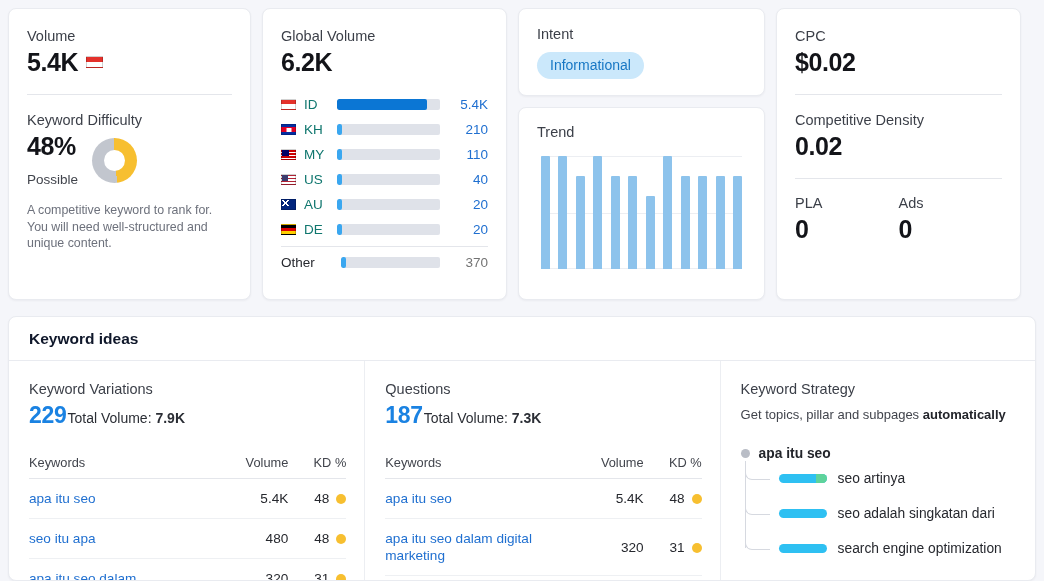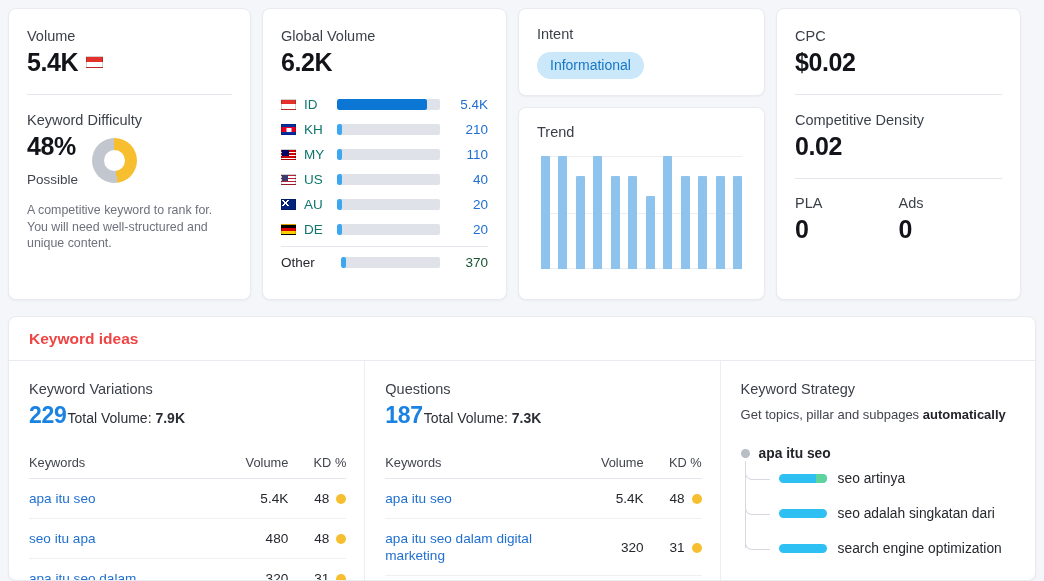--- a/index.html
+++ b/index.html
@@ -69,21 +69,21 @@
   .kd-desc { font-size: 12.4px; color: #6d717c; line-height: 16.5px; margin-top: 13px; max-width: 205px; }
 
   
   .gv-list { margin-top: 13px; }
   .gv-row { display: flex; align-items: center; height: 25px; gap: 8px; }
   .gv-code { font-size: 13.5px; color: #0f766e; width: 25px; flex: none; }
   .gv-code.plain { color: #26282e; width: 52px; }
   .gv-bar { flex: 1; height: 11px; background: #dfe2e9; border-radius: 2px; position: relative; overflow: hidden; }
   .gv-fill { position: absolute; left: 0; top: 0; bottom: 0; border-radius: 2px; }
   .gv-val { font-size: 13.5px; color: #1f6fd0; width: 40px; text-align: right; flex: none; }
-  .gv-val.plain { color: #14532d; }
+  .gv-val.plain { color: #737373; }
   .gv-sep { height: 1px; background: #e4e6eb; margin: 4px 0 3px 0; }
 
   
   .intent-card { height: 88px; padding: 16px 18px 0 18px; }
   .badge {
     display: inline-block; margin-top: 9px;
     background: #cbe8fb; color: #1777c4;
     font-size: 14px; border-radius: 14px; padding: 5px 13px 6px 13px;
   }
 
@@ -101,21 +101,21 @@
   .pla-ads > div { width: 113px; }
 
   
   .ideas-card {
     position: absolute; left: 8px; top: 316px; width: 1028px; height: 265px;
     background: #fff; border: 1px solid #e9ebf0; border-radius: 8px;
     box-shadow: 0 1px 2px rgba(30,40,60,.05); overflow: hidden;
   }
   .ideas-head { height: 44px; display: flex; align-items: center; padding: 0 20px;
     border-bottom: 1px solid #e9ebf0; }
-  .ideas-title { font-size: 15.5px; font-weight: 700; color: #ef4444; }
+  .ideas-title { font-size: 15.5px; font-weight: 700; color: #0f172a; }
   .ideas-body { display: flex; padding: 0; }
   .ideas-col { padding: 20px 18px 0 20px; }
   .ideas-col.c1 { width: 356px; }
   .ideas-col.c2 { width: 356px; border-left: 1px solid #eceef2; }
   .ideas-col.c3 { width: 316px; border-left: 1px solid #eceef2; }
   .col-title { font-size: 14.5px; color: #3b3f48; }
   .count-row { display: flex; align-items: baseline; gap: 1px; margin-top: 5px; }
   .big-count { font-size: 23px; font-weight: 700; color: #1a82e2; letter-spacing: -.3px; }
   .tv { font-size: 14px; color: #2b2e35; }
   .tv b { font-weight: 700; }

